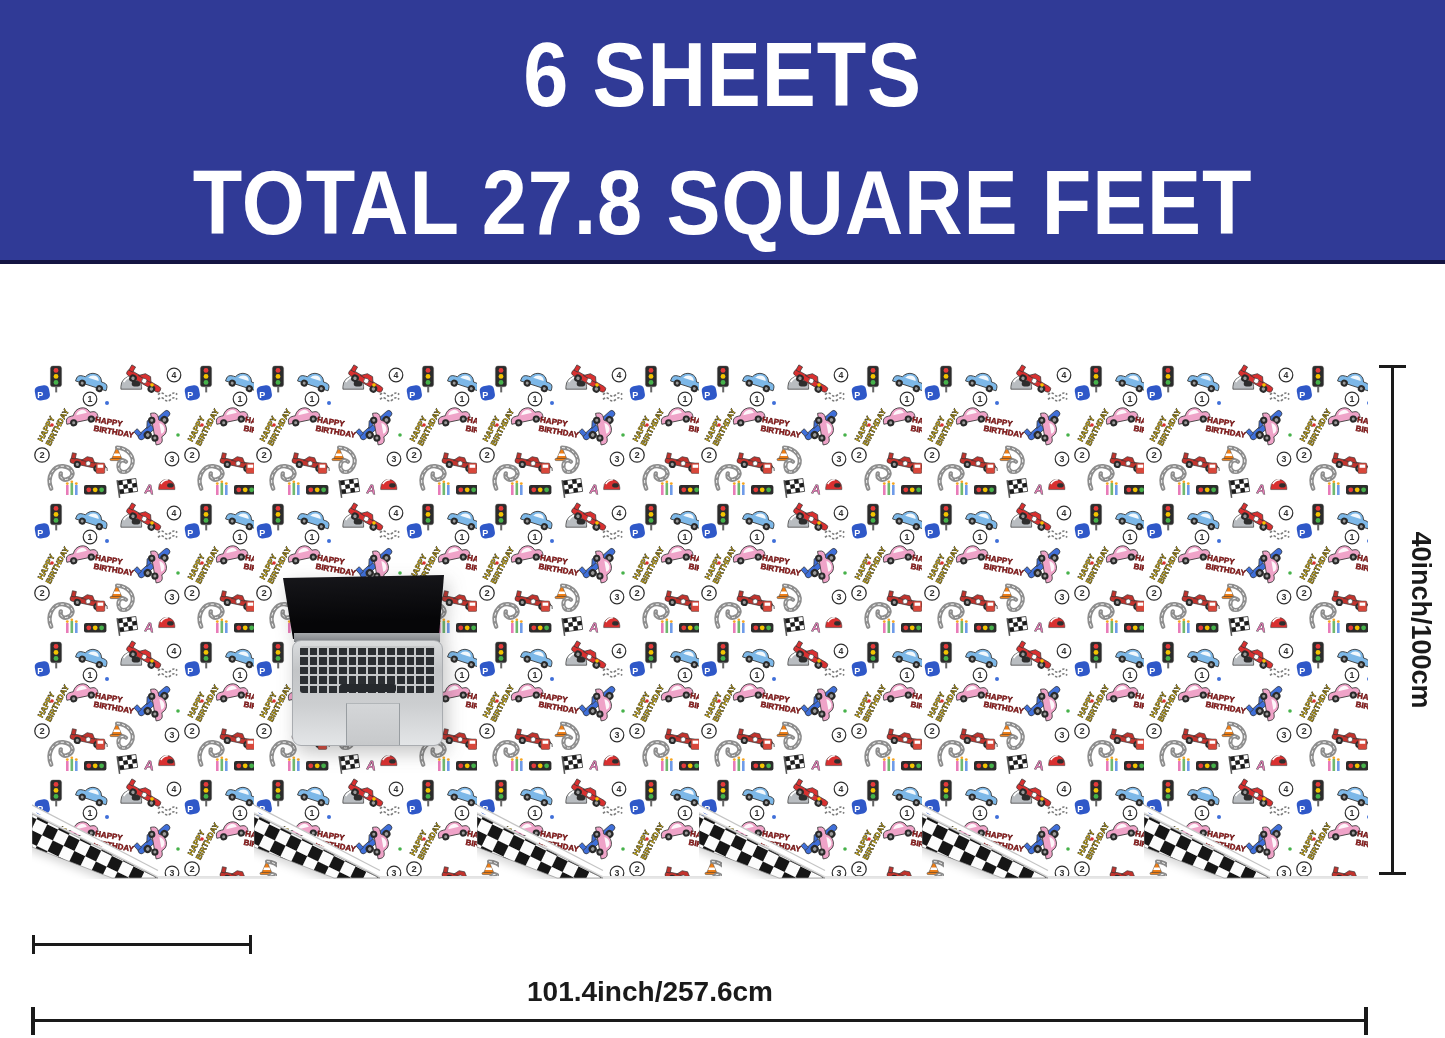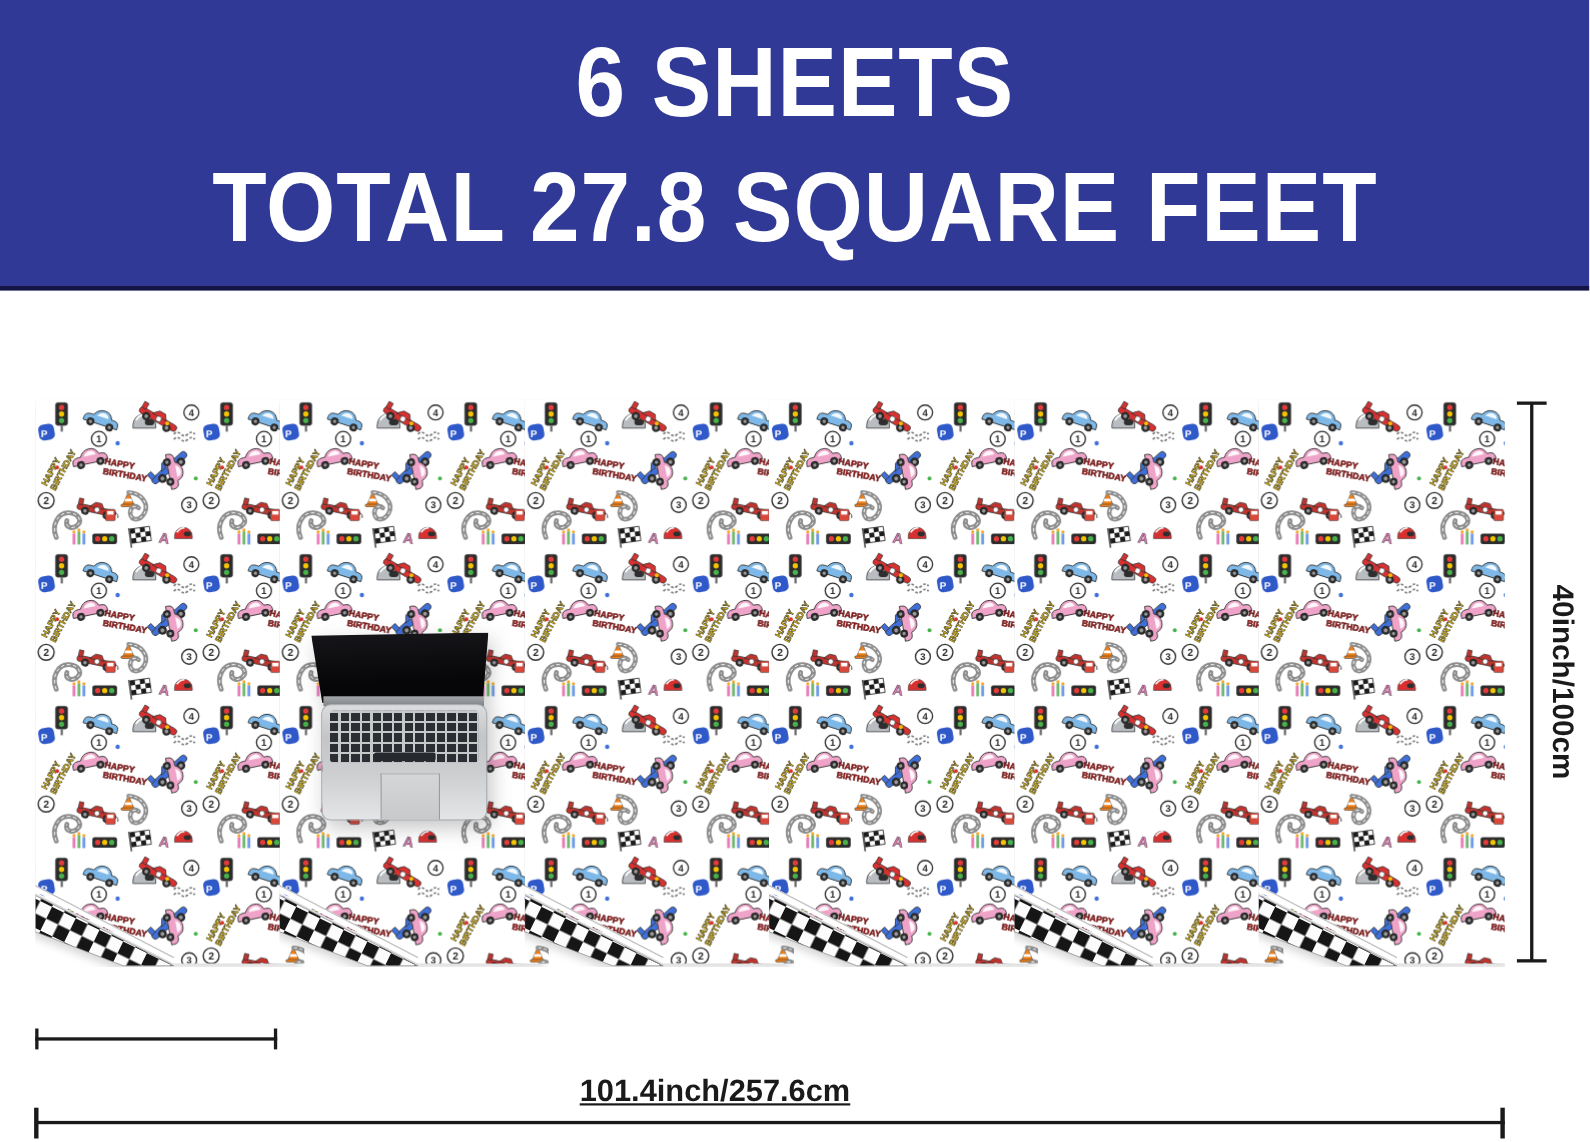--- a/index.html
+++ b/index.html
@@ -5,21 +5,21 @@
   html,body{margin:0;padding:0;background:#ffffff;}
   .stage{
     position:relative;width:1445px;height:1038px;background:#ffffff;
     overflow:hidden;font-family:"Liberation Sans",sans-serif;color:#1a1a1a;
   }
   
   .banner{
     position:absolute;left:0;top:0;width:100%;height:264px;
     background:#303a96;border-bottom:4px solid #141542;
     display:flex;flex-direction:column;align-items:center;
-    padding-top:30px;box-sizing:border-box;row-gap:24px;
+    padding-top:30px;box-sizing:border-box;row-gap:38px;
   }
   .banner .line{
     color:#ffffff;font-weight:700;font-size:90px;line-height:1.0;
     letter-spacing:1px;display:inline-block;transform:scaleX(0.90);
     white-space:nowrap;
   }
   
   .sheet{position:absolute;top:363px;height:516px;overflow:hidden;}
   .sheet svg{display:block;filter:drop-shadow(-4px 3px 4px rgba(0,0,0,0.16));}
   
@@ -297,18 +297,18 @@
 
   <div class="dim" style="left:1391px;top:367px;width:3px;height:507px;"></div>
   <div class="dim" style="left:1379px;top:365px;width:27px;height:3px;"></div>
   <div class="dim" style="left:1379px;top:872px;width:27px;height:3px;"></div>
   <div class="dim-label rot90" style="left:1420px;top:620px;font-size:27px;">40inch/100cm</div>
 
   <div class="dim" style="left:32px;top:943px;width:220px;height:3px;"></div>
   <div class="dim" style="left:32px;top:935px;width:3px;height:19px;"></div>
   <div class="dim" style="left:249px;top:935px;width:3px;height:19px;"></div>
 
-  <div class="dim-label" style="left:460px;top:976px;width:380px;font-size:28px;text-decoration:underline;">101.4inch/257.6cm</div>
+  <div class="dim-label" style="left:460px;top:976px;width:380px;font-size:28px;">101.4inch/257.6cm</div>
   <div class="dim" style="left:32px;top:1019px;width:1336px;height:3px;"></div>
   <div class="dim" style="left:31px;top:1007px;width:4px;height:28px;"></div>
   <div class="dim" style="left:1364px;top:1007px;width:4px;height:28px;"></div>
 
 </div>
 
 </body></html>

